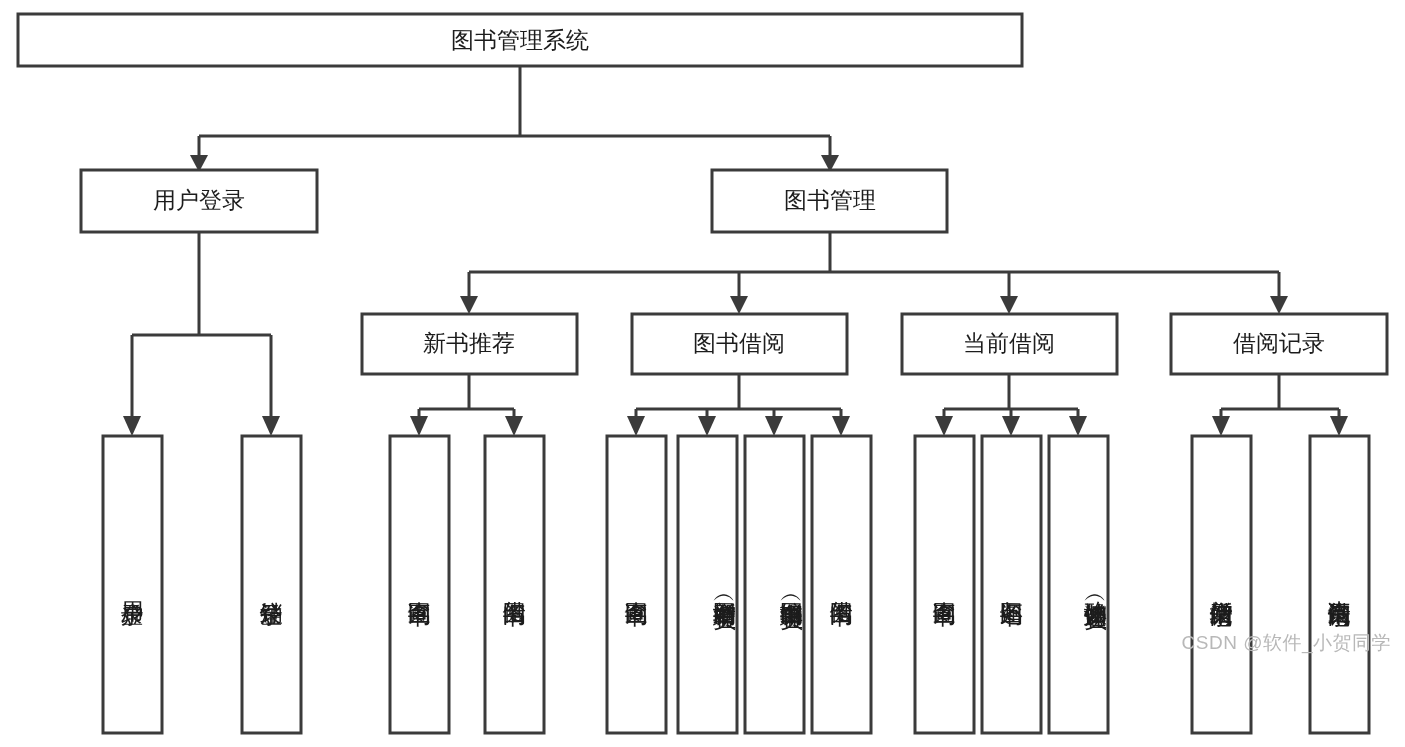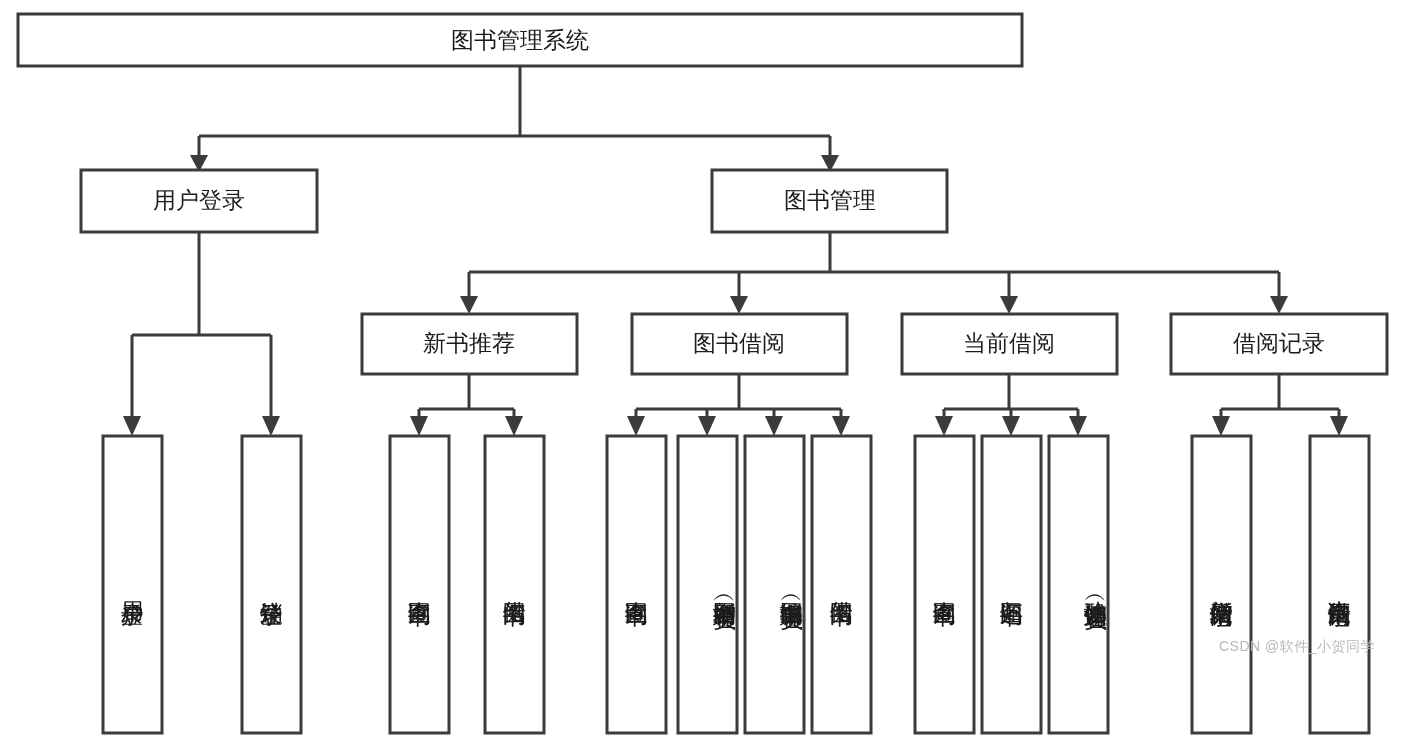--- a/index.html
+++ b/index.html
@@ -60,24 +60,24 @@
     display: flex;
     align-items: center;
     justify-content: center;
     letter-spacing: 1px;
     white-space: nowrap;
     pointer-events: none;
     user-select: none;
   }
   .watermark {
     position: absolute;
-    right: 30px;
+    right: 14px;
     bottom: 6px;
     font-family: "Liberation Sans", "DejaVu Sans", sans-serif;
-    font-size: 14px;
+    font-size: 19px;
     color: #b8b8b8;
     letter-spacing: 0.5px;
     white-space: nowrap;
   }
 </style>
 </head>
 <body>
 
 <div id="diagram-root">
 

